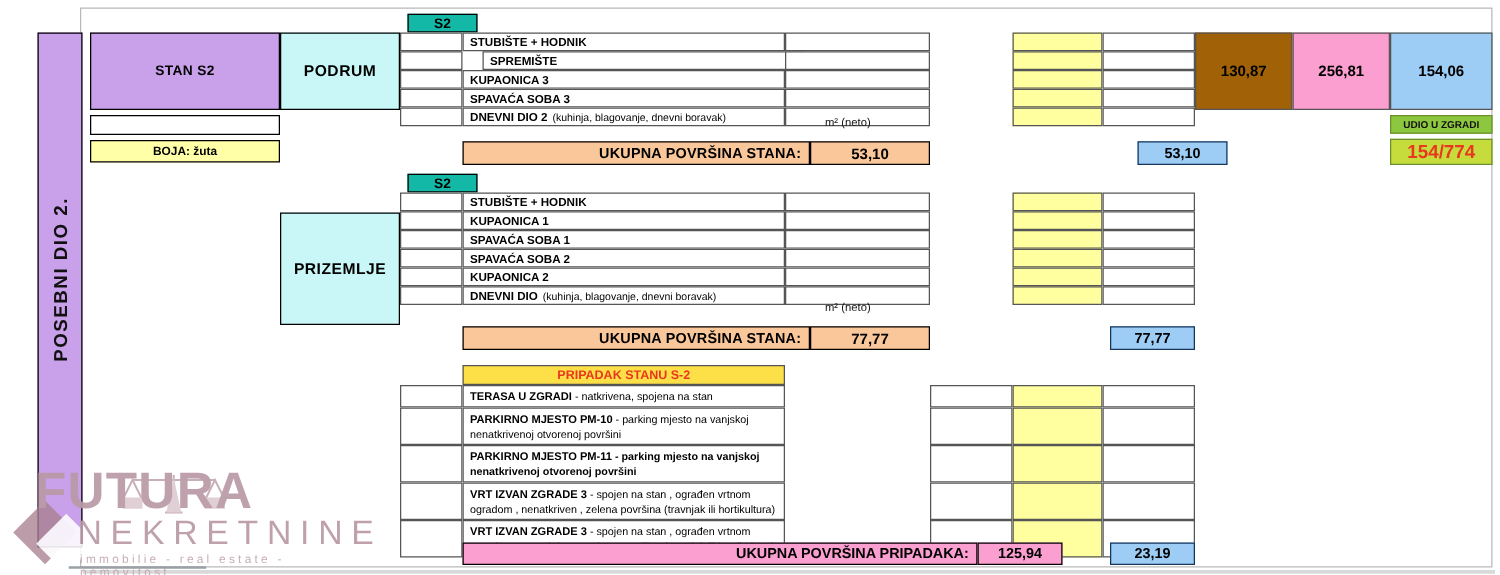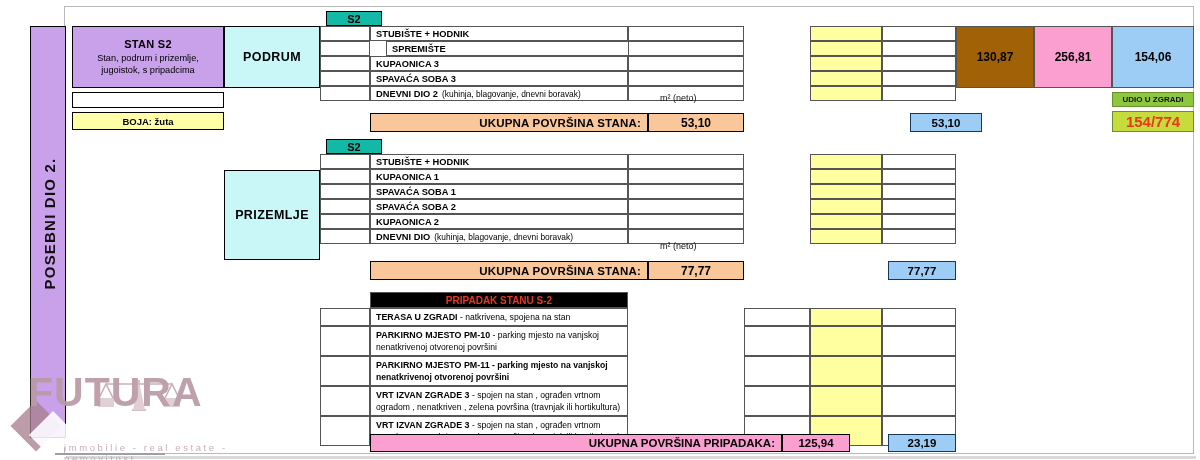--- a/index.html
+++ b/index.html
@@ -172,21 +172,21 @@
   }
   #udio-value {
     left:1112px; top:111px; width:82px; height:21px;
     background:#c6dc3c; border:1.5px solid #6b8f2c;
     justify-content:center; font-size:15px; font-weight:bold; color:#e8381f;
   }
 
   
   #prip-title {
     left:370px; top:292px; width:258px; height:16px;
-    background:#000000; border:1px solid #555;
+    background:#fde047; border:1px solid #555;
     justify-content:center; font-size:10px; font-weight:bold; color:#e8381f;
   }
   .prip-name {
     background:#fff; border:1px solid #555;
     font-size:8.6px; line-height:1.35; padding:3px 5px;
     align-items:center;
   }
   .prip-name b { font-size:8.9px; }
   .prip-val {
     background:#fff; border:1px solid #555;
@@ -231,31 +231,31 @@
       <line x1="10" y1="8" x2="76" y2="8"></line>
       <path d="M10 8 L2 24 L18 24 Z"></path>
       <path d="M76 8 L68 24 L84 24 Z"></path>
       <path d="M36 34 L50 34"></path>
       <path d="M43 6 L37 34 L49 34 Z" fill="#d9c2ca" stroke="none"></path>
     </g>
     <rect x="2" y="22" width="16" height="9" fill="#d9c2ca"></rect>
     <rect x="68" y="22" width="16" height="9" fill="#d9c2ca"></rect>
   </svg>
   <div class="wm-futura">FUTURA</div>
+  <div class="wm-nekret">NEKRETNINE</div>
   <div class="wm-tagline">immobilie - real estate - nemovitost</div>
 </div>
 <div id="wm-bottom-rule"></div>
 
 <div id="spine">
   <div id="spine-label">POSEBNI  DIO  2.</div>
 </div>
 
 <div class="cell ctr" id="stan-title">
   <div class="t1">STAN S2</div>
-  <div class="t2">Stan, podrum i prizemlje, jugoistok, s pripadcima</div>
 </div>
 
 <div class="cell" id="empty-input"></div>
 <div class="cell" id="boja-box">BOJA: žuta</div>
 
 <div class="cell s2tab" style="left:326px; top:11px;">S2</div>
 <div class="cell" id="podrum-cell">PODRUM</div>
 
 <div id="podrum-rows">
     <div class="cell narrow-col" style="left: 320px; top: 26px; width: 50px; height: 15px;"></div>

